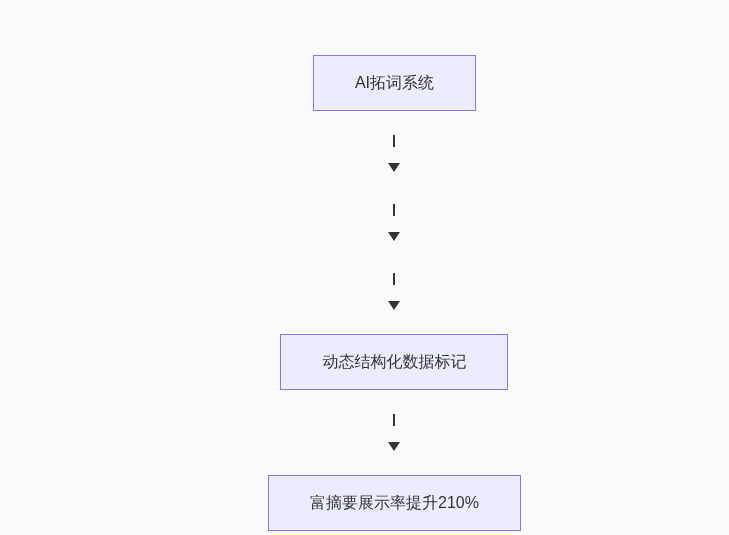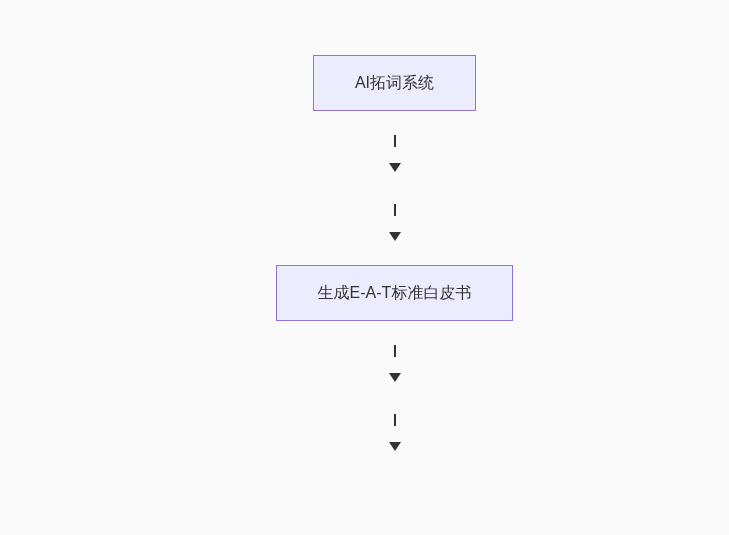--- a/index.html
+++ b/index.html
@@ -72,29 +72,32 @@
     <div class="arrow-line"></div>
     <div class="arrow-head"></div>
   </div>
 
 
   <div class="arrow">
     <div class="arrow-line"></div>
     <div class="arrow-head"></div>
   </div>
 
+
+  <div class="arrow">
+    <div class="arrow-line"></div>
+    <div class="arrow-head"></div>
+  </div>
+
   <div class="node">
-    <span>生成E-A-T标准白皮书</span>
+    <span>动态结构化数据标记</span>
   </div>
 
   <div class="arrow">
     <div class="arrow-line"></div>
     <div class="arrow-head"></div>
   </div>
 
-
-  <div class="arrow">
-    <div class="arrow-line"></div>
-    <div class="arrow-head"></div>
+  <div class="node">
+    <span>富摘要展示率提升210%</span>
   </div>
-
 </div>
 </div>
 
 </body></html>

